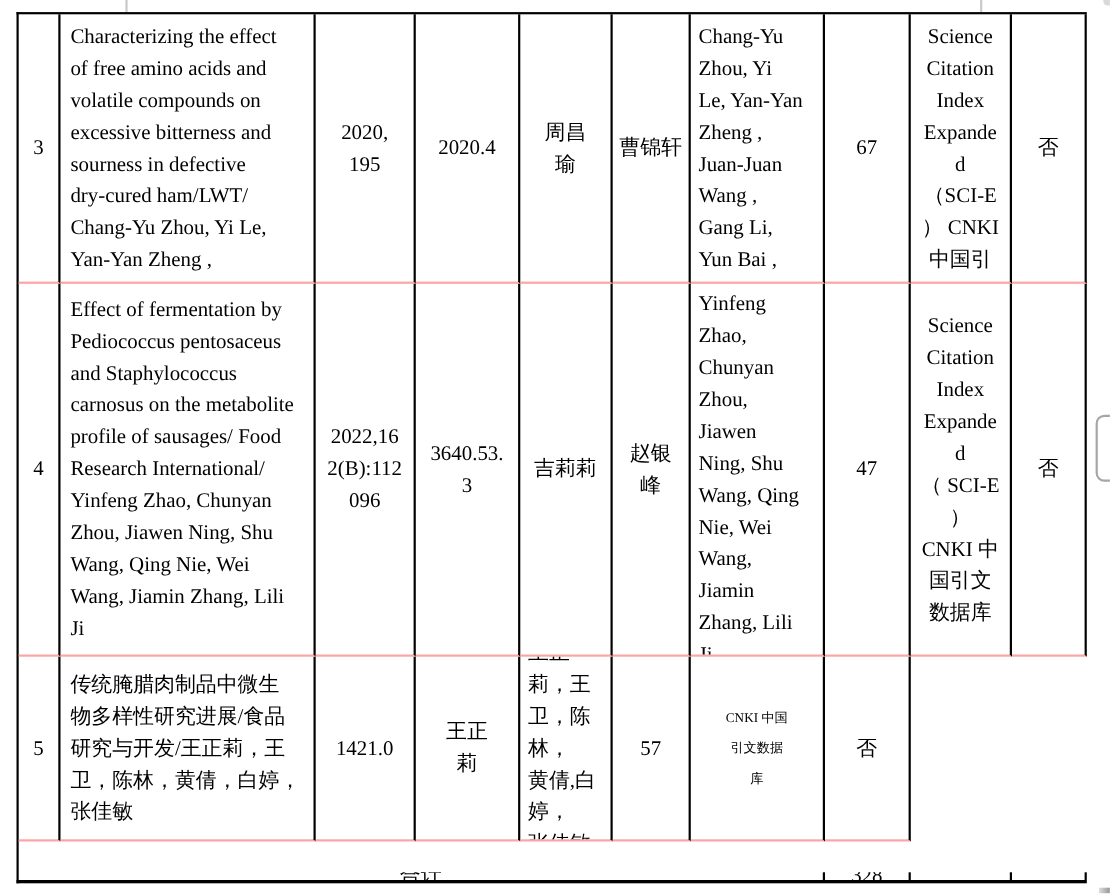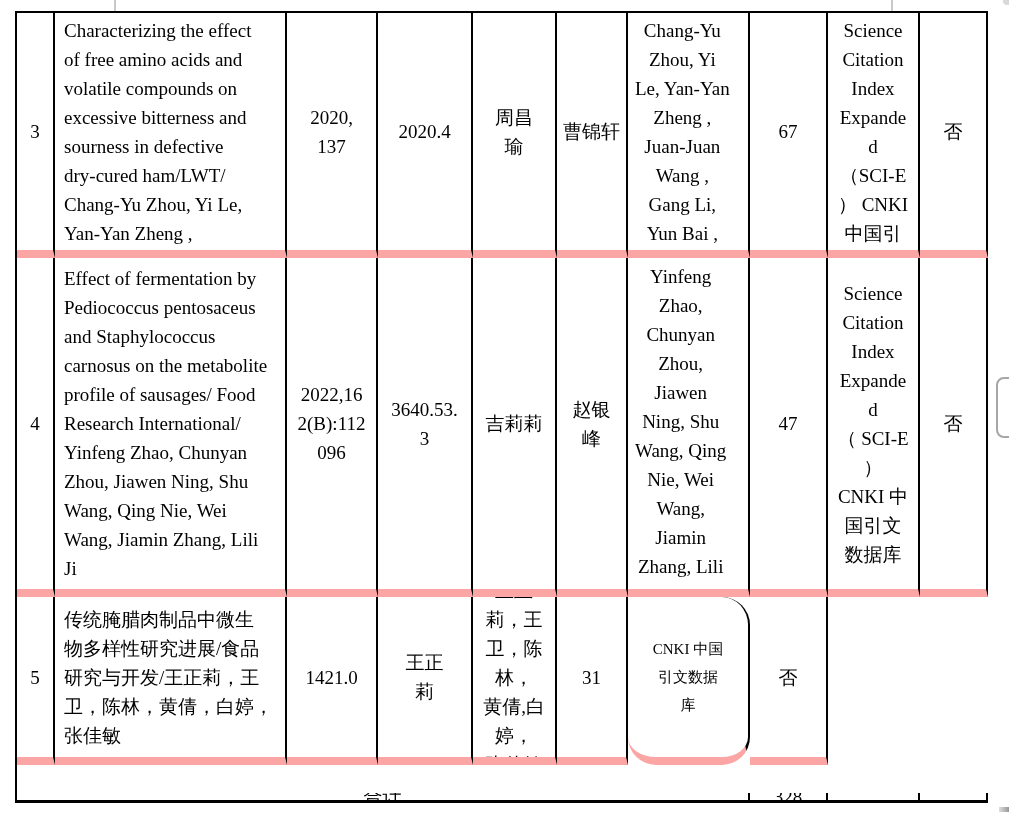--- a/index.html
+++ b/index.html
@@ -14,32 +14,32 @@
     display:grid;
     grid-template-columns:38px 232px 91px 95px 84px 71px 122px 78px 92px 68px;
     grid-template-rows:245px 339px 168px 35px;
     border-top:2px solid #000;
     border-left:2px solid #000;
     border-bottom:3px solid #000;
   }
   .cell{
     box-sizing:border-box;
     border-right:2px solid #000;
-    border-bottom:8px solid #fca5a5;
+    border-bottom:2px solid #fca5a5;
     display:flex;align-items:center;justify-content:center;
     overflow:hidden;
     white-space:pre-line;
     text-align:center;
     font-size:19px;line-height:29px;
   }
   .cell.last-row{border-bottom:none;margin-top:28px;}
   .cell-paper-info{justify-content:flex-start;text-align:left;padding:0 9px;}
-  .cell-authors{justify-content:flex-start;text-align:center;padding:0 7px;}
+  .cell-authors{justify-content:flex-start;text-align:left;padding:0 7px;}
   .cell-authors.align-top{align-items:flex-start;padding-top:4px;}
-  .cell-database-small{font-size:15px;line-height:28px;border-radius:28px;}
+  .cell-database-small{font-size:12px;line-height:28px;}
   .footer-label{grid-column:1 / span 7;}
   
   .top-stub{position:absolute;top:0;width:2px;height:11px;background:#c9c9c9;}
   #stub-left{left:114px;}
   #stub-right{left:891px;}
   .corner-sliver{
     position:absolute;top:0;left:1003px;width:7px;height:5px;
     background:#d9d9d9;border-bottom-left-radius:4px;
   }
   .scroll-thumb{
@@ -64,21 +64,21 @@
   <div class="cell">3</div>
   <div class="cell cell-paper-info">Characterizing the effect
 of free amino acids and
 volatile compounds on
 excessive bitterness and
 sourness in defective
 dry-cured ham/LWT/
 Chang-Yu Zhou, Yi Le,
 Yan-Yan Zheng ,</div>
   <div class="cell">2020,
-137</div>
+195</div>
   <div class="cell">2020.4</div>
   <div class="cell">周昌
 瑜</div>
   <div class="cell">曹锦轩</div>
   <div class="cell cell-authors">Chang-Yu
 Zhou, Yi
 Le, Yan-Yan
 Zheng ,
 Juan-Juan
 Wang ,
@@ -146,21 +146,21 @@
 研究与开发/王正莉，王
 卫，陈林，黄倩，白婷，
 张佳敏</div>
   <div class="cell">1421.0</div>
   <div class="cell">王正
 莉</div>
   <div class="cell cell-authors">王正莉，王
 卫，陈林，
 黄倩,白婷，
 张佳敏</div>
-  <div class="cell">31</div>
+  <div class="cell">57</div>
   <div class="cell cell-database-small">CNKI 中国
 引文数据
 库</div>
   <div class="cell">否</div>
 
   <div class="cell footer-label last-row">合计</div>
   <div class="cell last-row">328</div>
   <div class="cell last-row"></div>
   <div class="cell last-row"></div>
 

